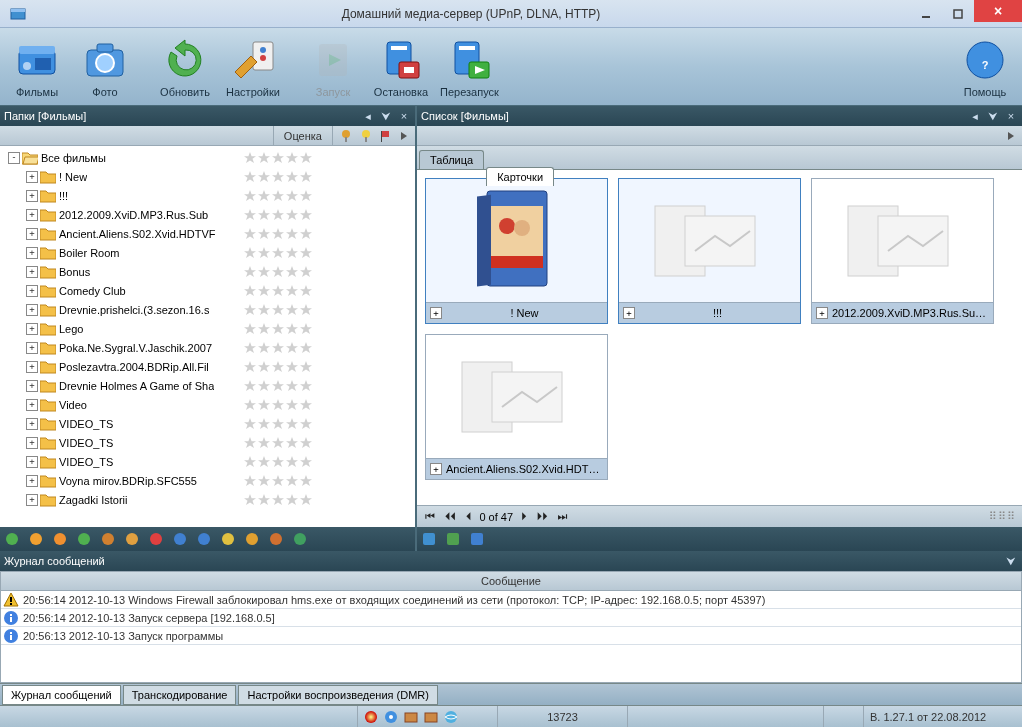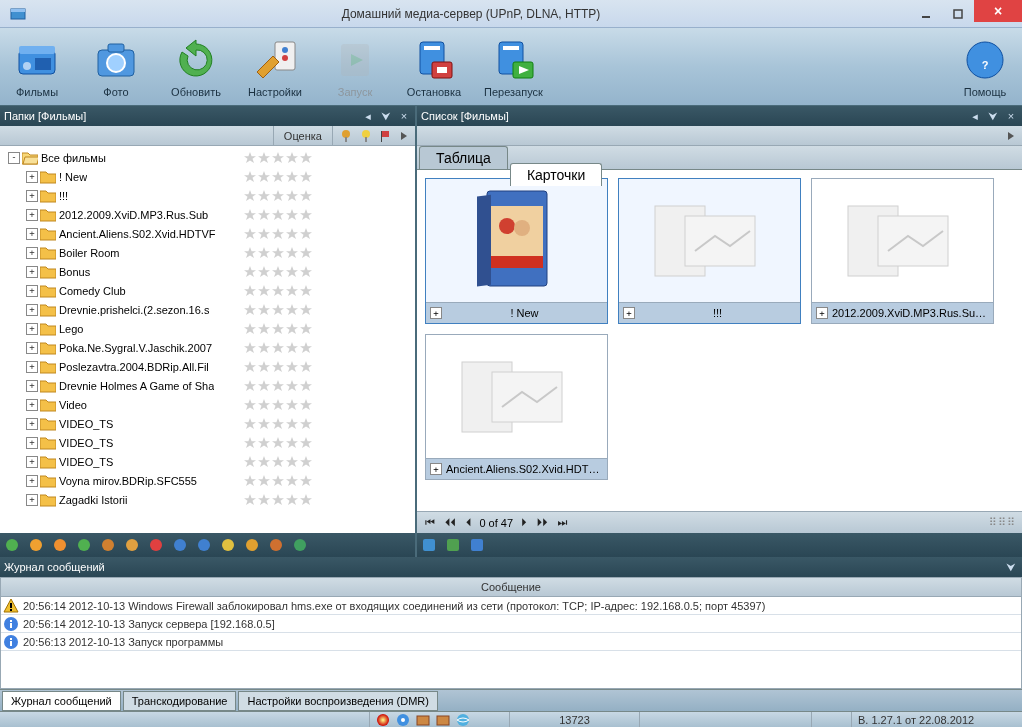--- a/index.html
+++ b/index.html
@@ -9,21 +9,21 @@
 .titlebar { height: 28px; background: linear-gradient(#d8e4f0, #c8d8ec); display: flex; align-items: center; padding: 0 4px; border-bottom: 1px solid #98b0cc; }
 .titlebar-icon { width: 16px; height: 16px; margin: 0 6px; }
 .titlebar-title { flex: 1; text-align: center; color: #333; font-size: 12px; }
 .titlebar-btns { display: flex; gap: 0; }
 .titlebar-btn { width: 32px; height: 22px; display: flex; align-items: center; justify-content: center; }
 .titlebar-btn.close { background: #e04343; width: 48px; margin: -3px -4px 0 0; height: 22px; color:#fff; font-size:14px; font-weight:bold;}
 .titlebar-btn svg { width: 12px; height: 12px; }
 
 
 .toolbar { height: 78px; background: linear-gradient(#c8dbe8, #a8c4d8 50%, #94b4cc 100%); display: flex; align-items: center; padding: 2px 4px; border-bottom: 1px solid #4a6b7a; }
-.tb-group { display: flex; gap: 13px; }
+.tb-group { display: flex; gap: 2px; }
 .tb-btn { display: flex; flex-direction: column; align-items: center; justify-content: center; min-width: 66px; height: 72px; padding: 2px 4px; border-radius: 4px; cursor: pointer; }
 .tb-icon { width: 48px; height: 48px; margin-bottom: 2px; }
 .tb-label { font-size: 11px; color: #1a3040; text-align: center; }
 .tb-btn.disabled .tb-label { color: #888; }
 .tb-btn.disabled { opacity: 0.7; }
 .tb-sep { width: 14px; }
 .tb-spacer { flex: 1; }
 
 
 .panel-hdr { height: 20px; background: linear-gradient(#3a5866, #2a4654); color: #fff; display: flex; align-items: center; padding: 0 4px; font-size: 11px; }
@@ -50,21 +50,21 @@
 .tree-label { flex: 0 1 auto; white-space: nowrap; overflow: hidden; text-overflow: clip; margin-right:4px; font-size:11px; color:#000;}
 .tree-stars { margin-left: auto; display: flex; gap: 0; padding-right: 100px;}
 .star { width: 14px; height: 14px; color: #ccc; }
 
 
 .small-tb { height: 24px; background: linear-gradient(#3a5866, #2a4654); display: flex; align-items: center; padding: 0 4px; gap: 8px; }
 .small-tb-icon { width: 16px; height: 16px; cursor: pointer; }
 
 
 .tabs { height: 24px; background: linear-gradient(#d0dce4, #b8c8d4); display: flex; align-items: flex-end; padding: 0 2px; border-bottom: 1px solid #788; }
-.tab { padding: 3px 16px; background: #b8c8d4; border: 1px solid #788; border-bottom: none; margin-right: 2px; font-size: 14px; cursor: pointer; border-radius: 3px 3px 0 0; }
+.tab { padding: 3px 10px; background: #b8c8d4; border: 1px solid #788; border-bottom: none; margin-right: 2px; font-size: 11px; cursor: pointer; border-radius: 3px 3px 0 0; }
 .tab.active { background: #fff; position: relative; top: 17px; }
 
 
 .cards-wrap { flex: 1; background: #fff; overflow: auto; padding: 8px; }
 .cards { display: flex; flex-wrap: wrap; gap: 10px; }
 .card { width: 183px; border: 1px solid #9ab; display: flex; flex-direction: column; }
 .card.selected { border: 1px solid #4080c0; background:#e8f0fc; }
 .card-thumb { height: 124px; background: #fff; display: flex; align-items: center; justify-content: center; border-bottom: 1px solid #9ab; }
 .card.selected .card-thumb { background:#f0f6ff;}
 .card-title { height: 20px; background: #b8cce0; display: flex; align-items: center; padding: 0 4px; font-size: 11px; overflow: hidden; white-space: nowrap; }
@@ -82,21 +82,21 @@
 .log-row { display: flex; align-items: center; height: 18px; border-bottom: 1px solid #d8e0e8; padding: 0 2px; }
 .log-icon { width: 16px; height: 16px; margin-right: 4px; flex-shrink:0;}
 .log-text { font-size: 11px; color: #333; white-space: nowrap; overflow: hidden; }
 
 
 .btm-tabs { height: 22px; background: linear-gradient(#b0c4d4, #94b0c4); display: flex; align-items: center; padding: 0 2px; border-top: 1px solid #788;}
 .btm-tab { padding: 3px 8px; background: #d0dce4; border: 1px solid #788; margin-right: 2px; font-size: 11px; cursor: pointer; }
 .btm-tab.active { background: #fff; }
 
 
-.statusbar { height: 16px; background: linear-gradient(#c8d8e4, #a8c0d0); border-top: 1px solid #788; display: flex; align-items: center; padding: 0 20px; gap: 0; }
+.statusbar { height: 22px; background: linear-gradient(#c8d8e4, #a8c0d0); border-top: 1px solid #788; display: flex; align-items: center; padding: 0 8px; gap: 0; }
 .status-cell { height: 100%; display: flex; align-items: center; padding: 0 6px; border-right: 1px solid #98a8b4; font-size: 11px; color: #333; }
 .status-icons { display: flex; gap: 6px; align-items: center; }
 
 
 .folder-closed { fill: #f4c048; stroke: #c08820; }
 .folder-open { fill: #f8d878; stroke: #c08820; }
 </style>
 </head>
 <body>
 
@@ -432,21 +432,21 @@
               <polygon points="7,1 8.6,5.2 13,5.2 9.5,7.8 11,12 7,9.5 3,12 4.5,7.8 1,5.2 5.4,5.2" fill="#d0d0d0"></polygon>
             </svg>
           </span>
         </div>
         <div class="tree-row">
           <span class="tree-indent" style="width:24px"></span>
           <span class="tree-exp">+</span>
           <svg class="tree-folder" viewBox="0 0 16 14">
             <path d="M0 3 L0 13 L16 13 L16 4 L8 4 L6 2 L0 2 Z" class="folder-closed"></path>
           </svg>
-          <span class="tree-label" style="max-width:176px">Drevnie.prishelci.(2.sezon.16.s</span>
+          <span class="tree-label" style="max-width:176px">Drevnie.prishelci.(3.sezon.16.s</span>
           <span class="tree-stars">
             <svg class="star" viewBox="0 0 14 14">
               <polygon points="7,1 8.6,5.2 13,5.2 9.5,7.8 11,12 7,9.5 3,12 4.5,7.8 1,5.2 5.4,5.2" fill="#d0d0d0"></polygon>
             </svg>
             <svg class="star" viewBox="0 0 14 14">
               <polygon points="7,1 8.6,5.2 13,5.2 9.5,7.8 11,12 7,9.5 3,12 4.5,7.8 1,5.2 5.4,5.2" fill="#d0d0d0"></polygon>
             </svg>
             <svg class="star" viewBox="0 0 14 14">
               <polygon points="7,1 8.6,5.2 13,5.2 9.5,7.8 11,12 7,9.5 3,12 4.5,7.8 1,5.2 5.4,5.2" fill="#d0d0d0"></polygon>
             </svg>

